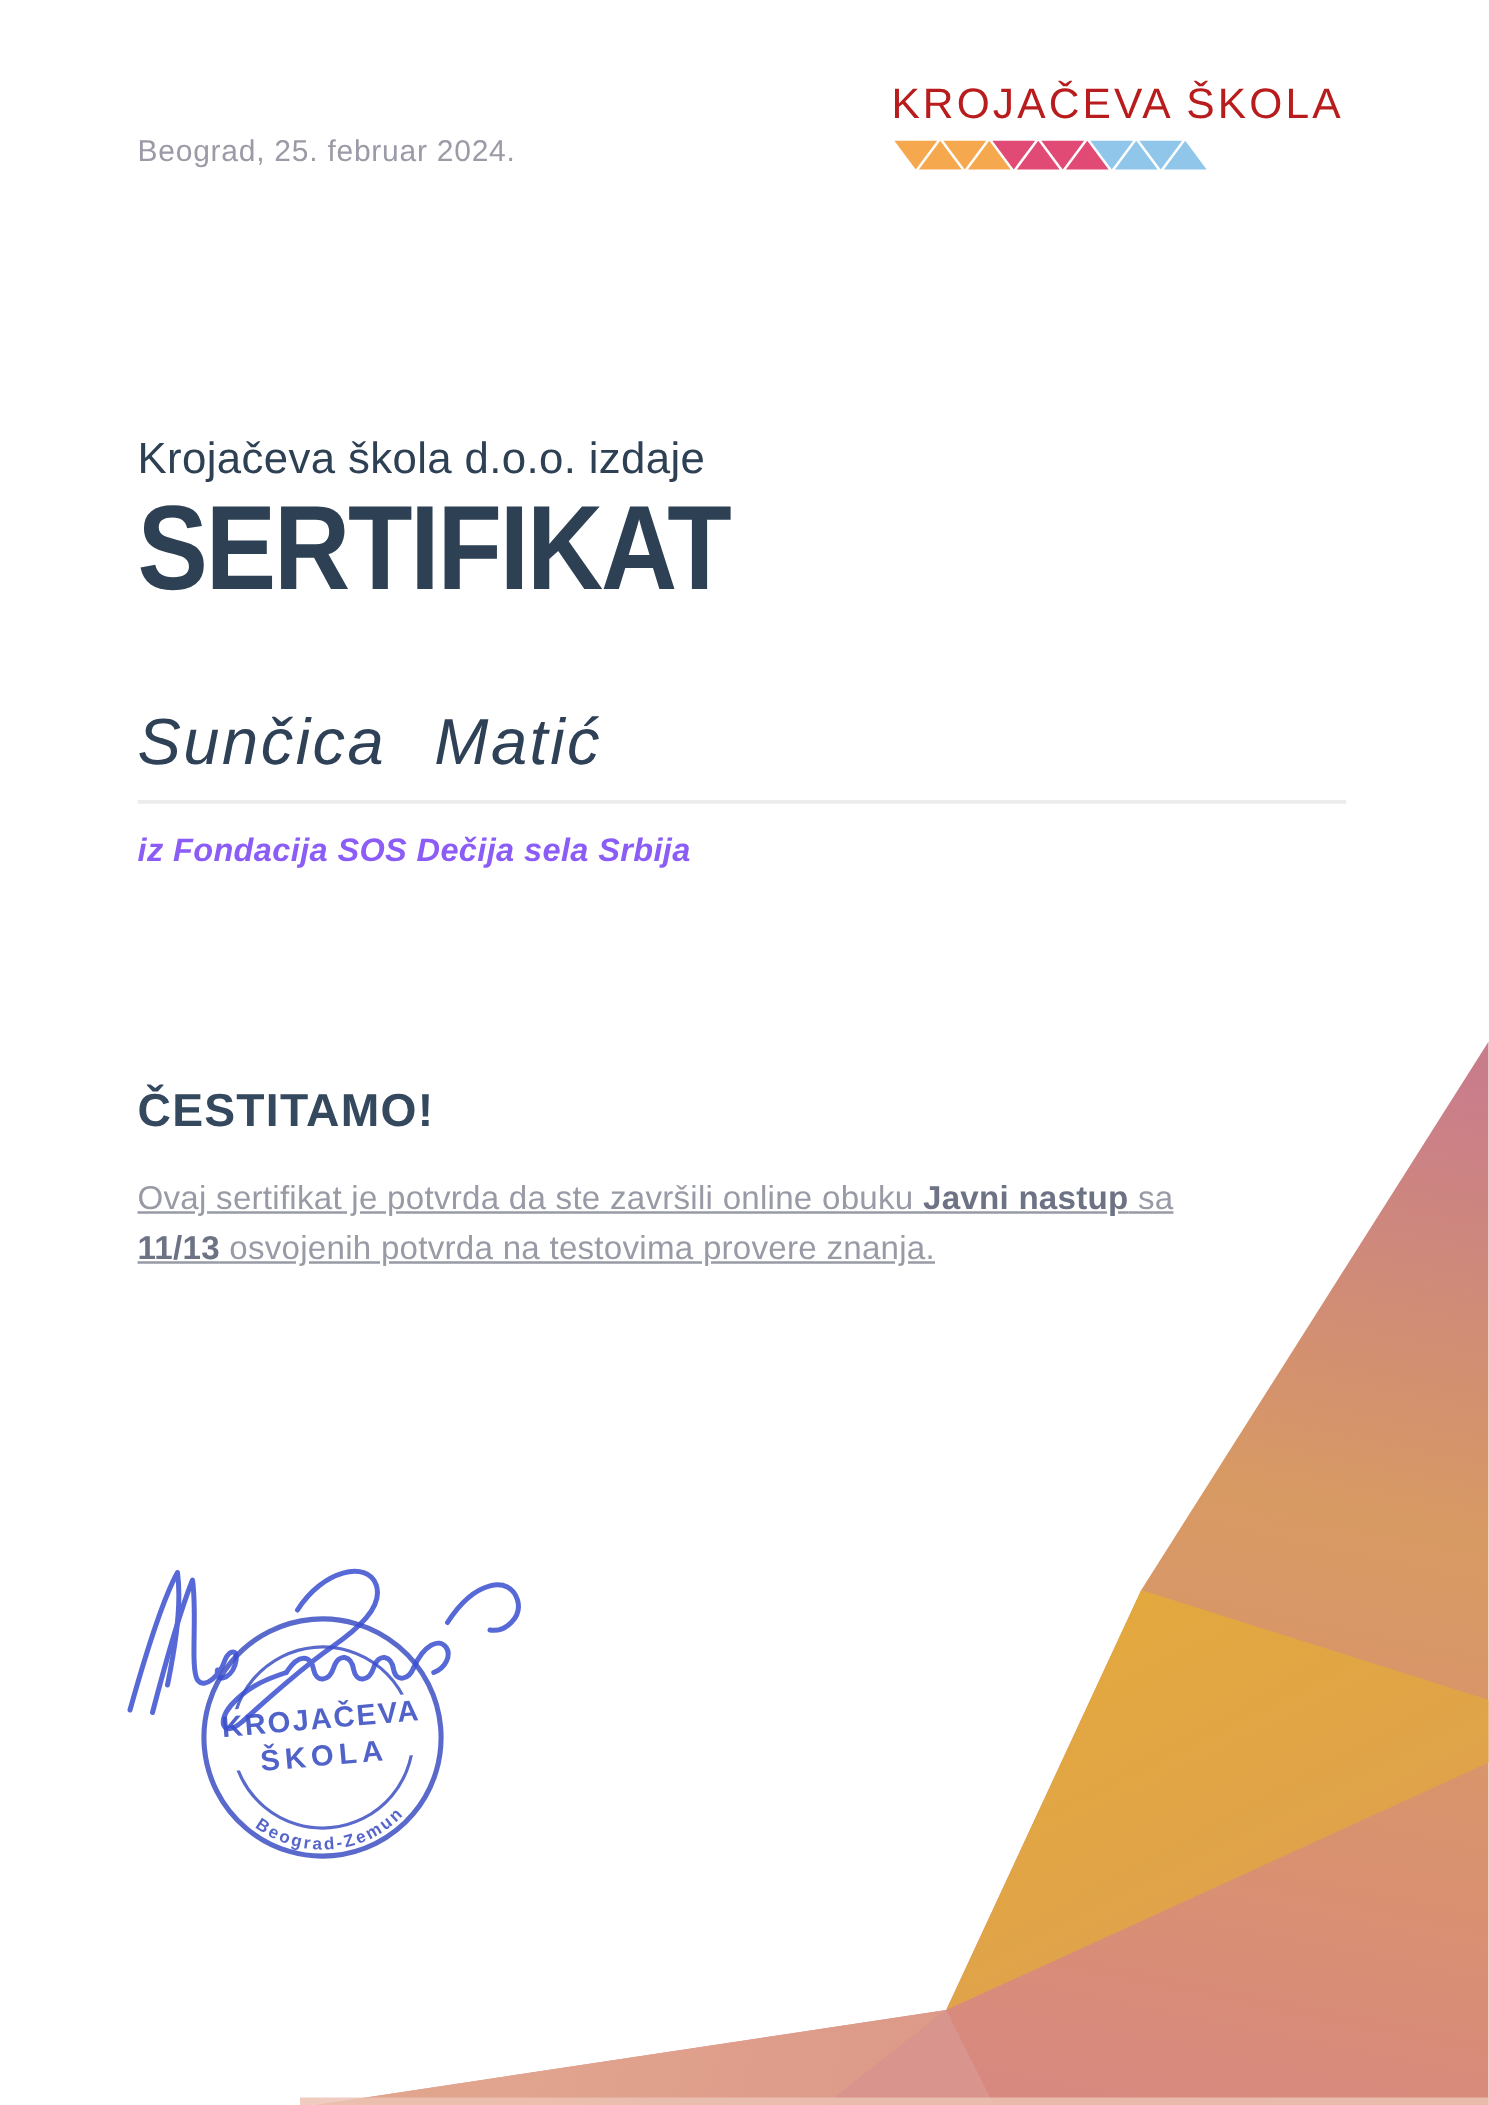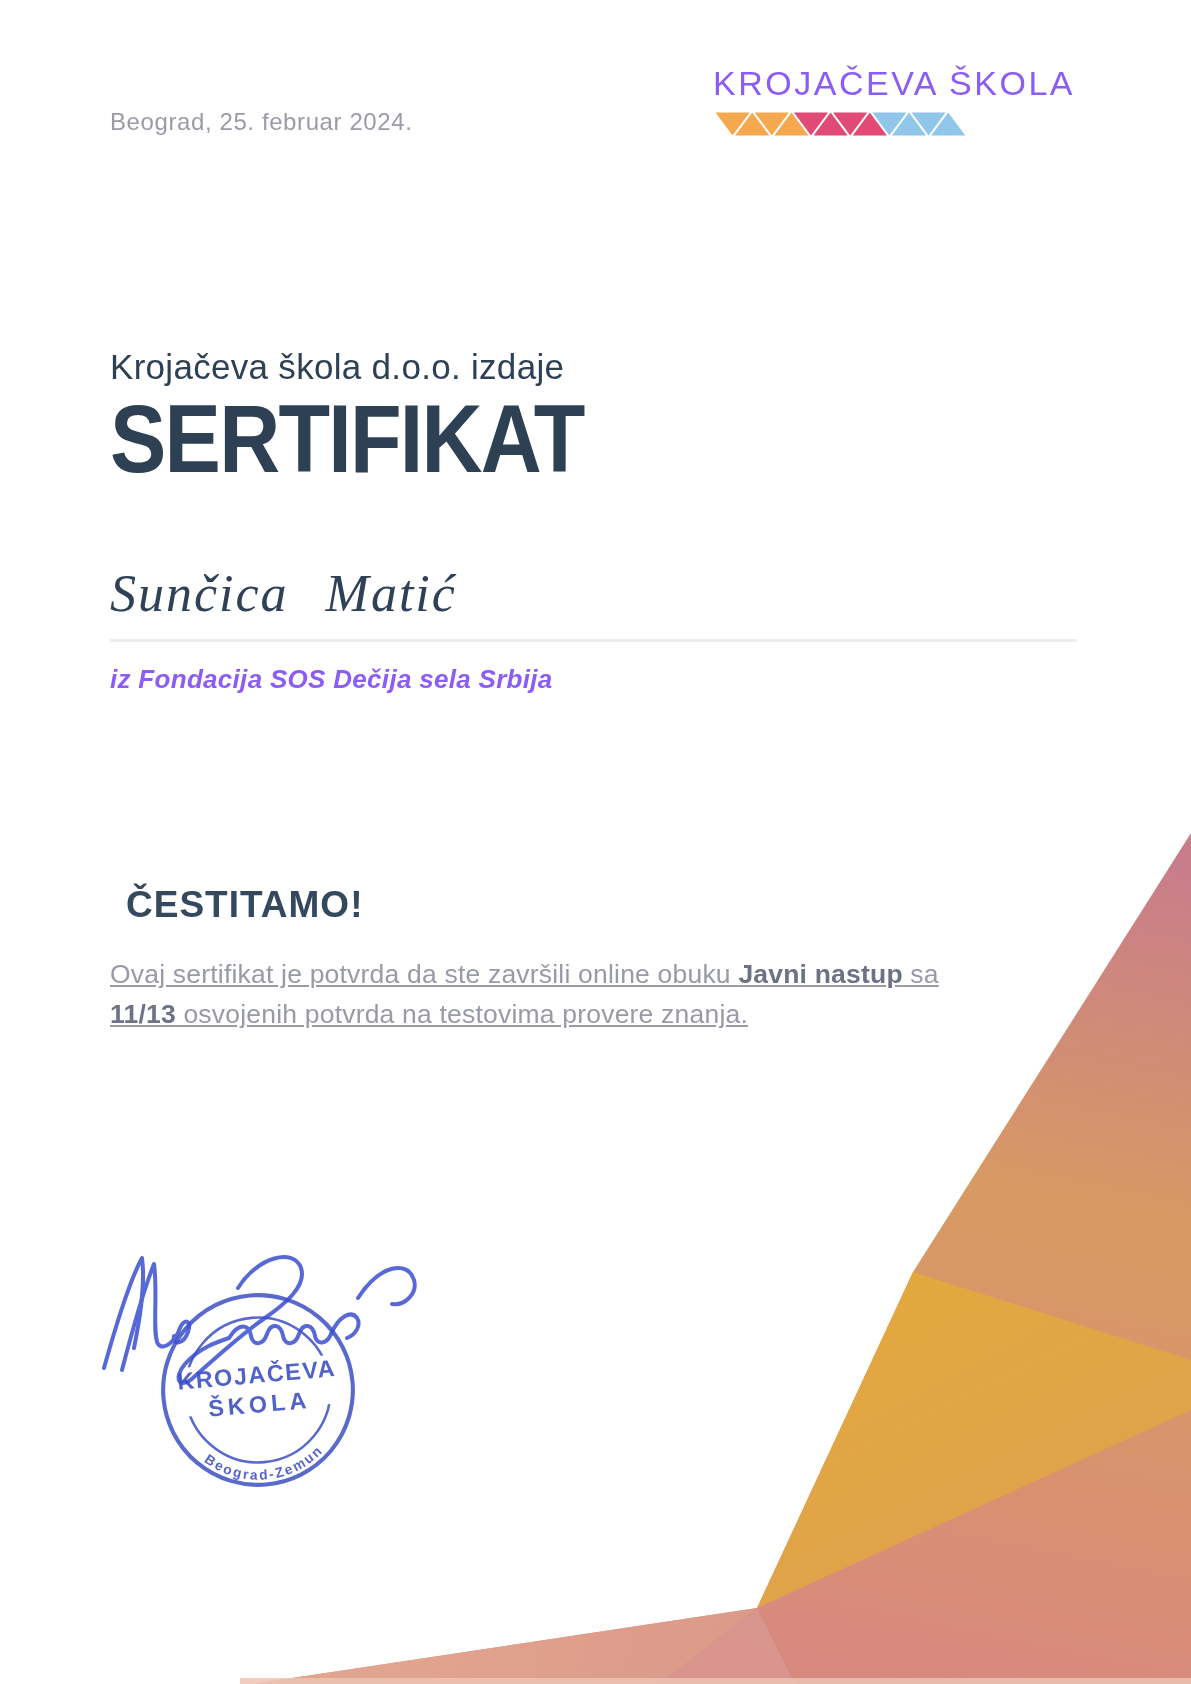--- a/index.html
+++ b/index.html
@@ -13,51 +13,51 @@
   .art{position:absolute;left:0;top:0;width:1191px;height:1684px;z-index:0;pointer-events:none;}
   .content{position:absolute;left:0;top:0;width:100%;height:100%;z-index:1;}
 
   .date{
     position:absolute;left:110px;top:108px;
     font-size:24px;letter-spacing:.6px;color:#9b9ba7;
   }
 
   .logo{position:absolute;top:64px;right:116px;text-align:left;}
   .logo-text{
-    font-size:34px;letter-spacing:2.5px;color:#8b5cf6;font-weight:400;
+    font-size:34px;letter-spacing:2.5px;color:#b91c1c;font-weight:400;
     white-space:nowrap;
   }
   .logo-band{display:block;margin-top:8px;}
 
   .issuer-block{position:absolute;left:110px;top:347px;}
   .issuer-line{font-size:35px;color:#2e4154;letter-spacing:.3px;}
   .title{
     display:inline-block;
     margin-top:4px;
     font-size:96px;font-weight:bold;letter-spacing:-2px;line-height:1.0;
     color:#2e4154;
     transform:scaleX(.88);transform-origin:left top;
     white-space:nowrap;
   }
 
   .name-block{position:absolute;left:110px;top:564px;width:967px;}
   .recipient-name{
-    font-family:Liberation Serif, serif;font-style:italic;
+    font-family:Liberation Sans, sans-serif;font-style:italic;
     font-size:52px;color:#2e4156;word-spacing:22px;letter-spacing:2px;
     padding-bottom:16px;border-bottom:3px solid #ececec;
   }
   .affiliation{
     margin-top:22px;
     font-style:italic;font-weight:bold;
     font-size:26px;color:#8b5cf6;letter-spacing:.3px;
   }
 
   .congrats{position:absolute;left:110px;top:868px;width:940px;}
   .congrats-heading{
-    margin:16px;font-size:37px;font-weight:bold;letter-spacing:1px;color:#34495e;
+    margin:0;font-size:37px;font-weight:bold;letter-spacing:1px;color:#34495e;
   }
   .congrats-body{
     margin:28px 0 0 0;
     font-size:26.5px;line-height:40px;color:#989aa5;letter-spacing:.2px;text-decoration:underline;
   }
   .congrats-body strong{color:#6d7285;font-weight:bold;}
 
   .signatory{position:absolute;left:110px;top:1176px;}
   .signatory-name{font-size:27px;color:#2d4053;letter-spacing:.4px;}
   .signatory-role{margin-top:12px;font-size:24px;color:#9b9ca6;letter-spacing:.4px;}

